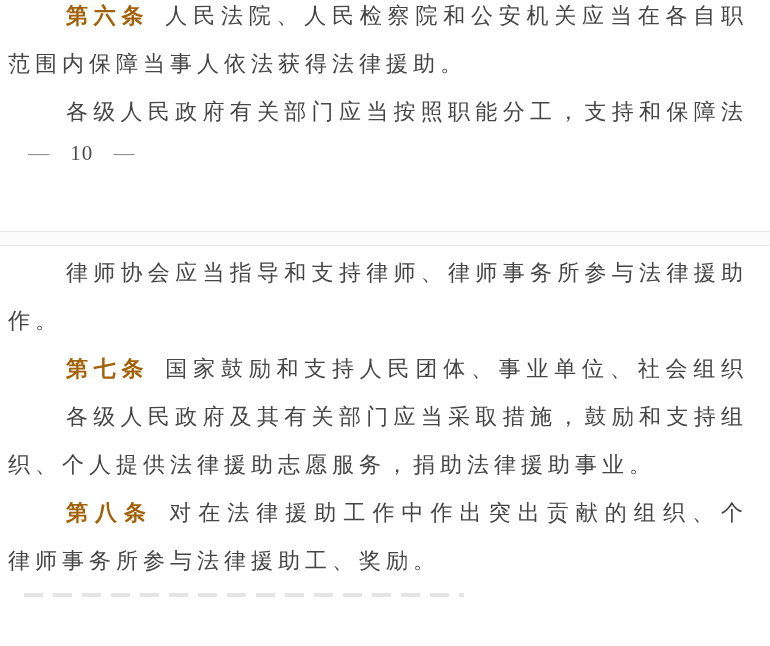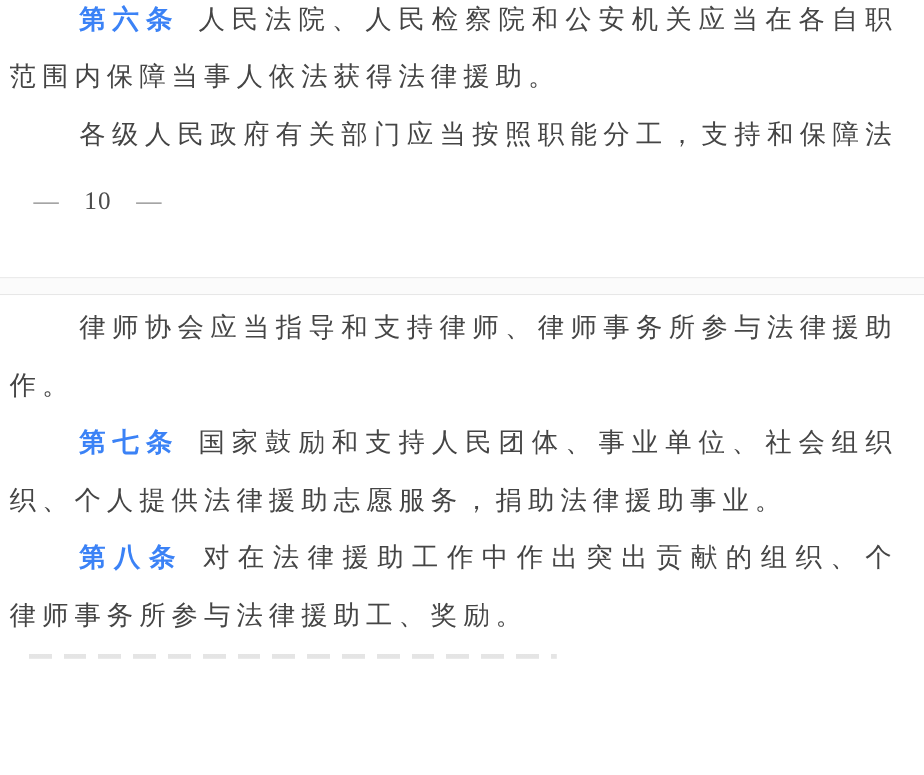--- a/index.html
+++ b/index.html
@@ -55,30 +55,30 @@
   .line.indent {
     text-indent: 58px;
   }
   .line.full {
     white-space: normal;
     text-align: justify;
     text-align-last: justify;
   }
   .lead {
     font-weight: 700;
-    color: #3b82f6;
+    color: #a16207;
     margin-right: 16px;
     font-family: "Liberation Sans", "DejaVu Sans", sans-serif;
   }
   .lead:empty {
     display: none;
     margin: 0;
   }
   .footer {
-    margin-top: 16px;
+    margin-top: 2px;
     margin-left: 20px;
     font-size: 21px;
     line-height: 30px;
     color: #4c4c4c;
     letter-spacing: 1px;
     word-spacing: 14px;
   }
   .footer .dash {
     color: #8a8a8a;
   }
@@ -107,20 +107,21 @@
     <div class="footer"><span class="dash">—</span> <span>10</span> <span class="dash">—</span></div>
   </section>
 
   <div class="page-gap"></div>
 
   <section class="page page-b">
     <div class="textblock">
       <p class="line indent full"><span>律师协会应当指导和支持律师、律师事务所参与法律援助工</span></p>
       <p class="line"><span>作。</span></p>
       <p class="line indent full"><span class="lead">第七条</span><span>国家鼓励和支持人民团体、事业单位、社会组织在</span></p>
+      <p class="line indent full"><span>各级人民政府及其有关部门应当采取措施，鼓励和支持组</span></p>
       <p class="line"><span>织、个人提供法律援助志愿服务，捐助法律援助事业。</span></p>
       <p class="line indent full"><span class="lead">第八条</span><span>对在法律援助工作中作出突出贡献的组织、个人，</span></p>
       <p class="line"><span>律师事务所参与法律援助工、奖励。</span></p>
     </div>
     <div class="clip-hint"></div>
   </section>
 
 </div>
 
 </body></html>

